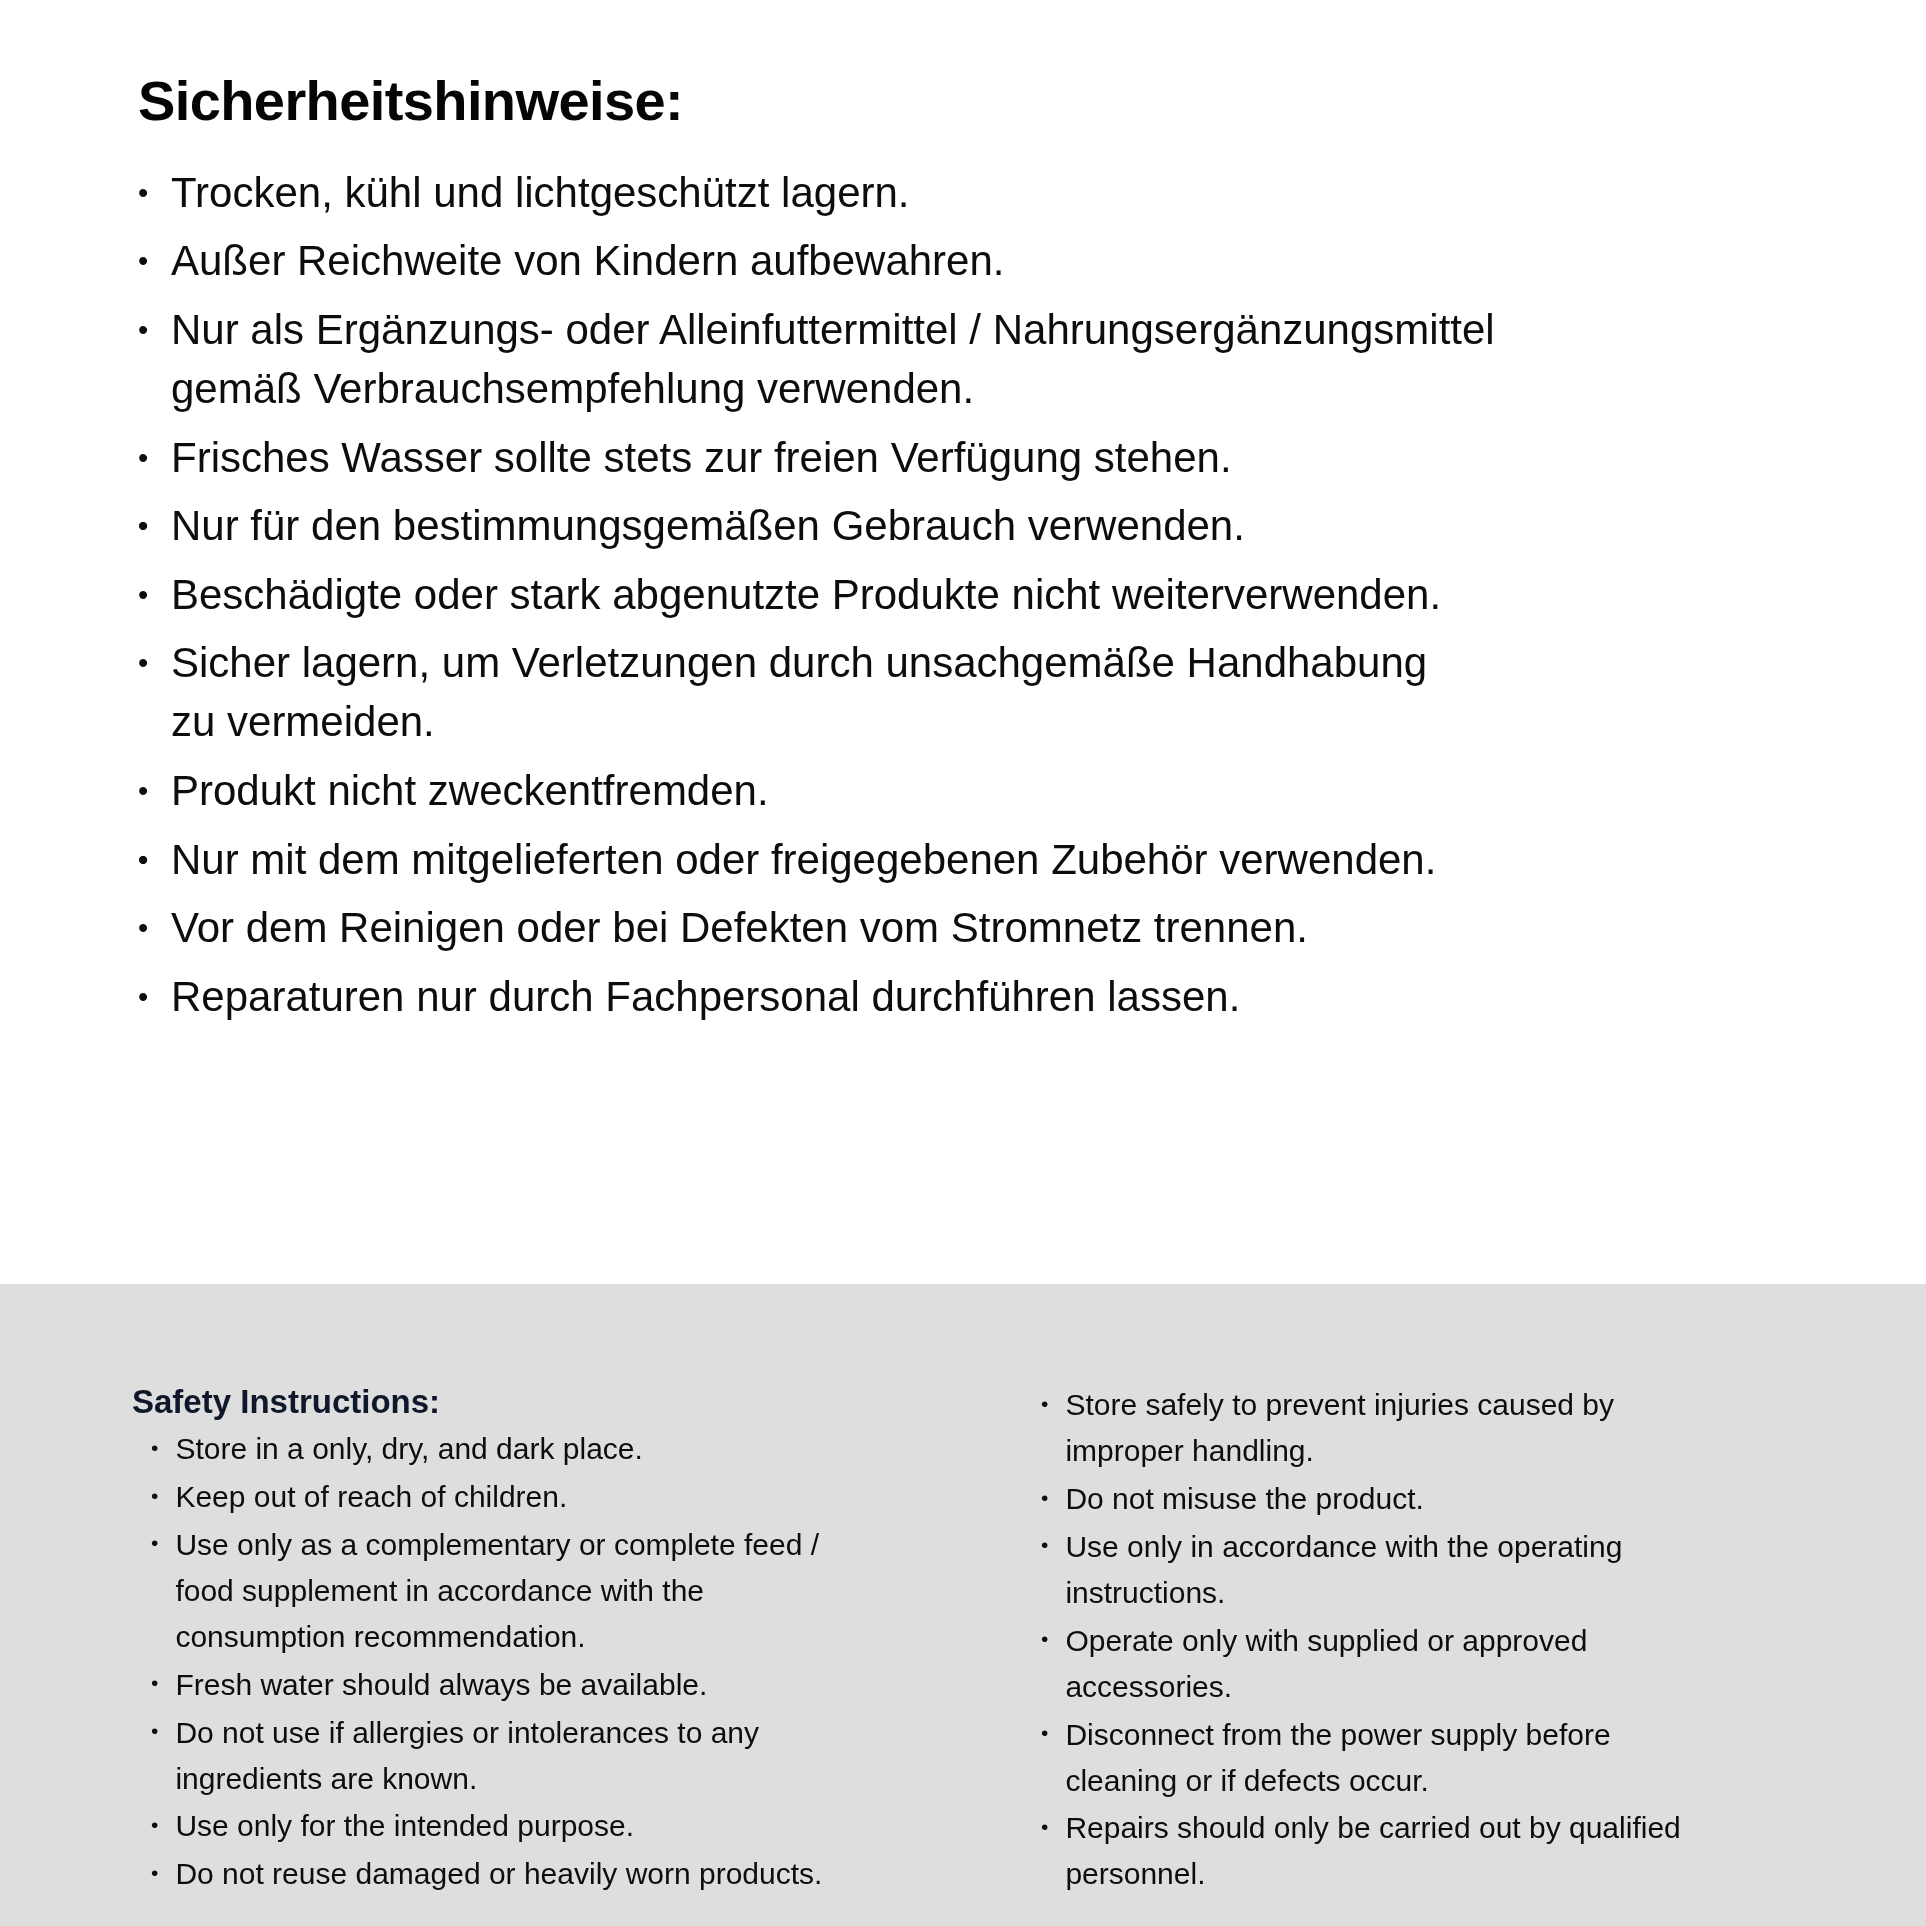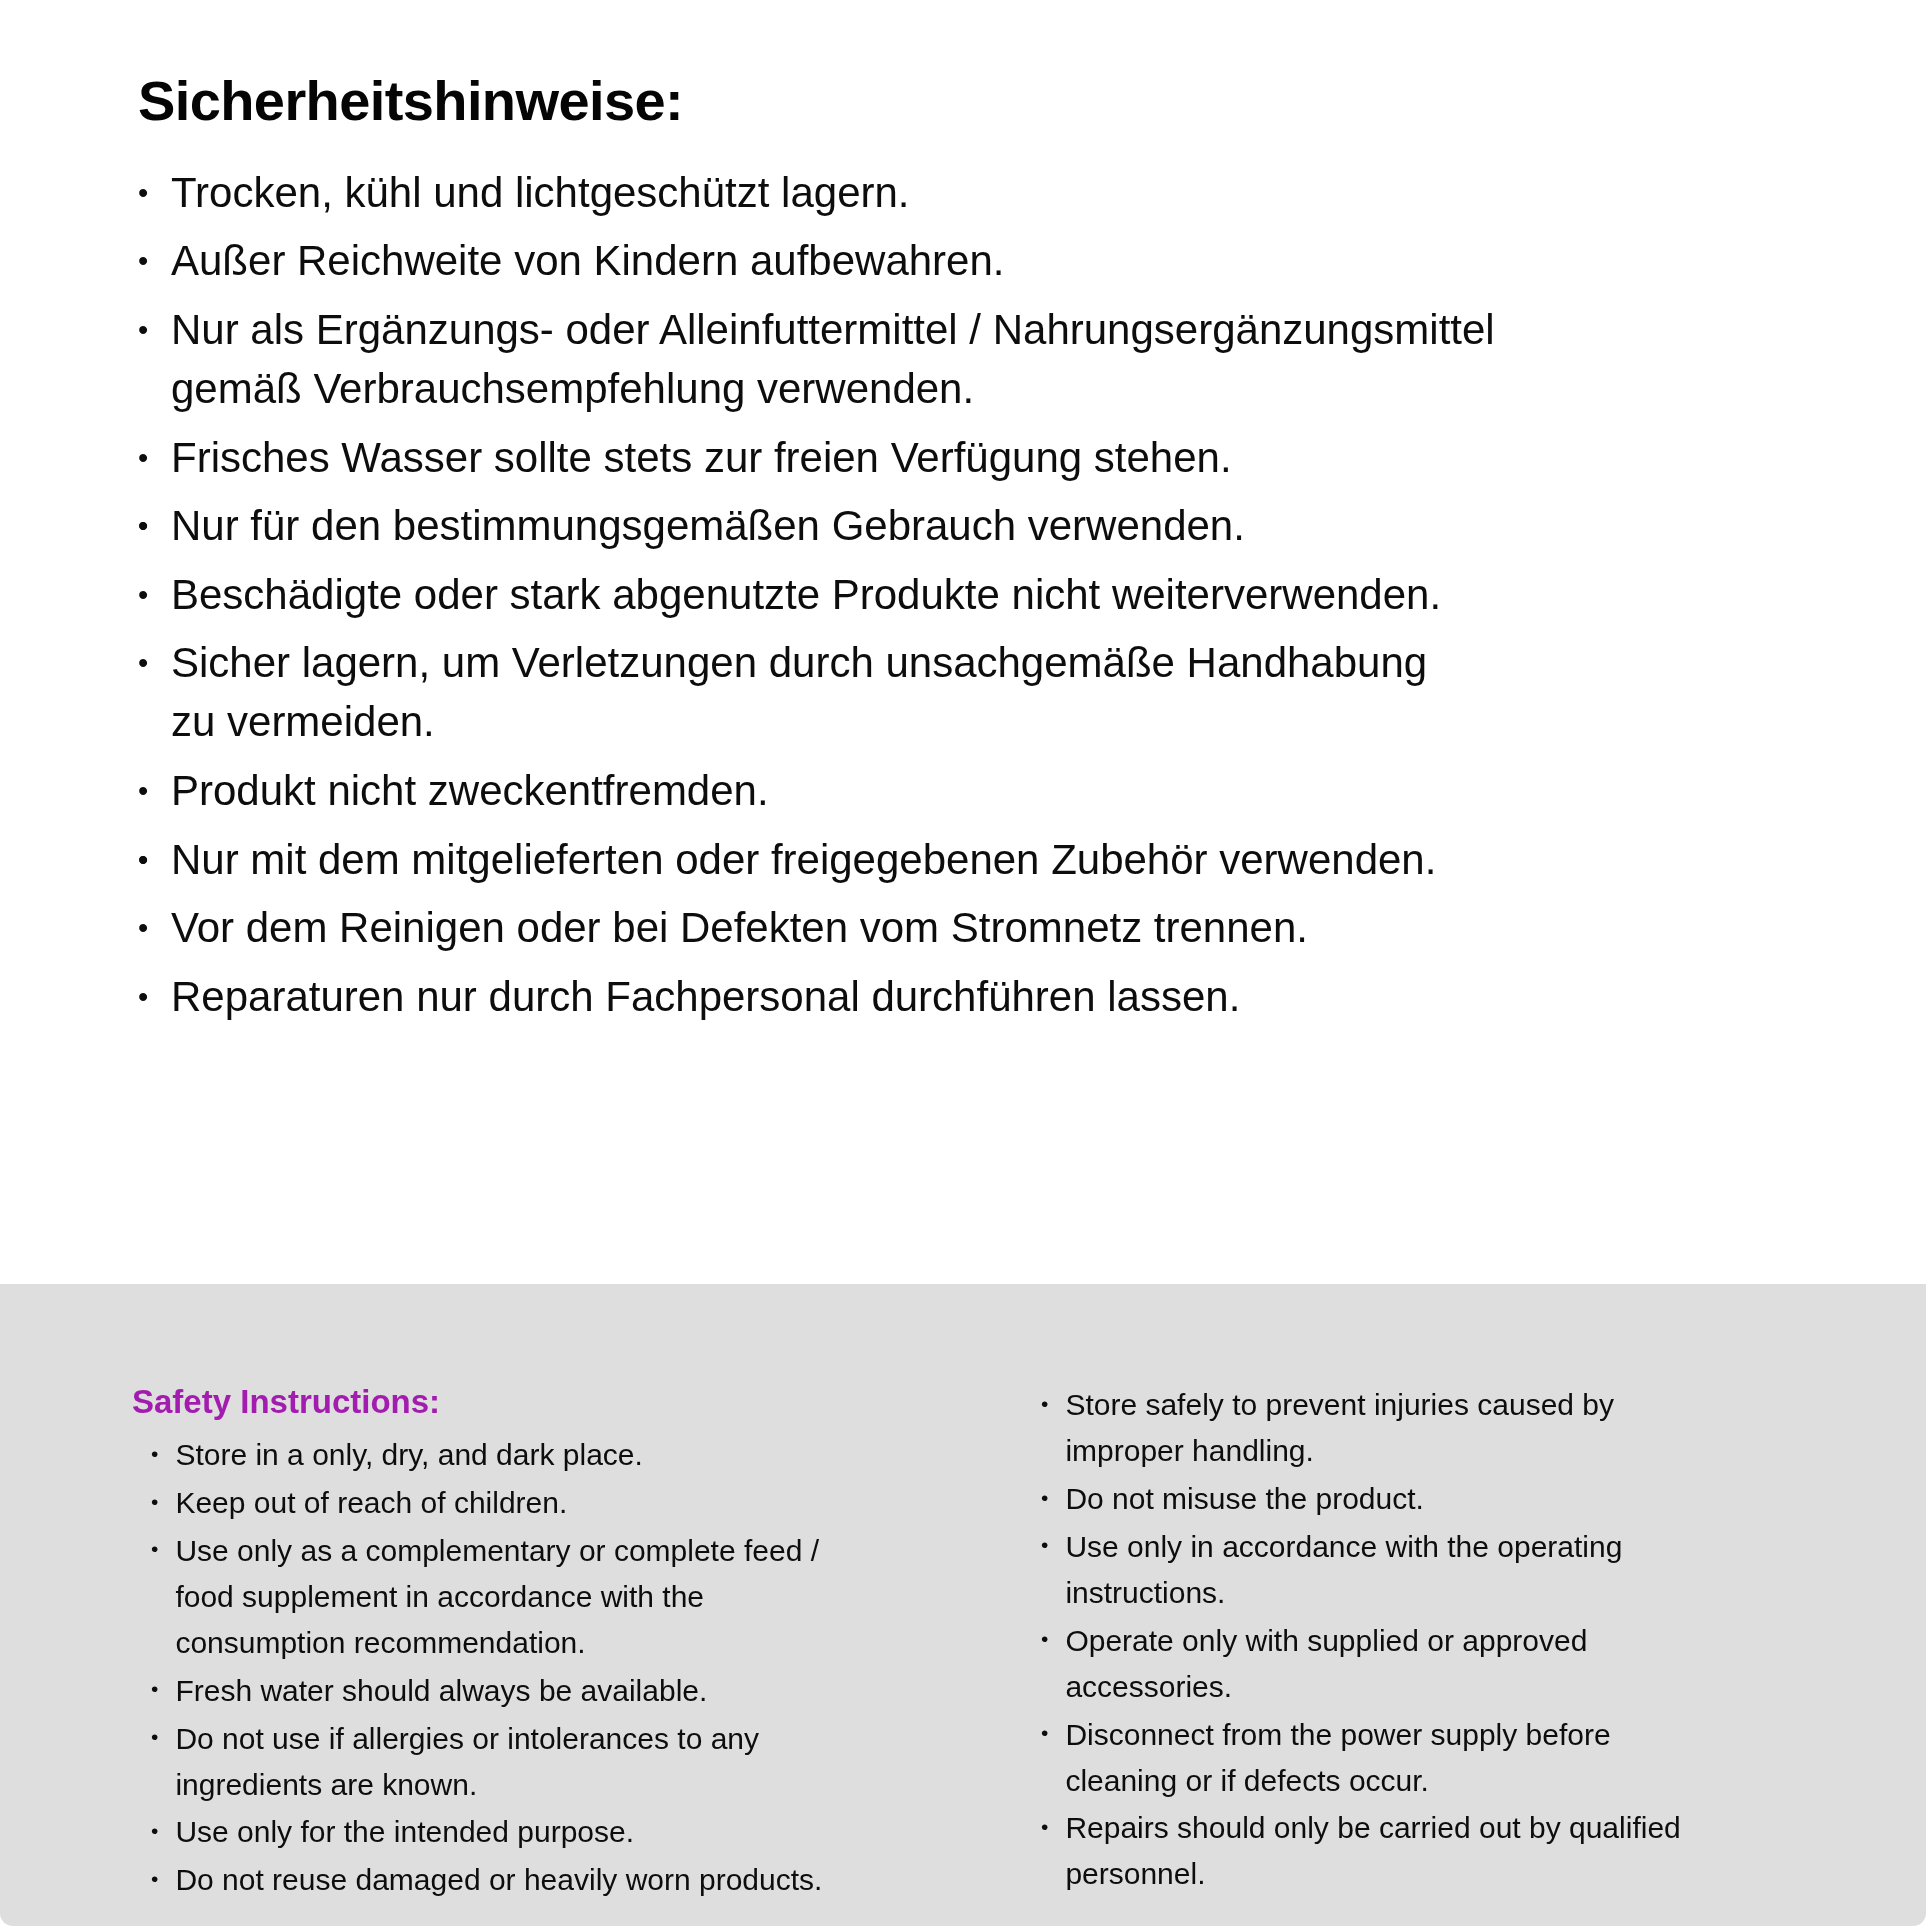--- a/index.html
+++ b/index.html
@@ -7,21 +7,20 @@
     padding: 0;
     background: #ffffff;
     font-family: "Liberation Sans", sans-serif;
     color: #0d0d0d;
   }
   .page {
     width: 1926px;
     height: 1926px;
     overflow: hidden;
     background: #ffffff;
-    border-radius: 13px;
   }
   
   .white-section {
     box-sizing: border-box;
     height: 1284px;
     padding: 69px 77px 0 138px;
   }
   .de-title {
     font-size: 56px;
     font-weight: 700;
@@ -71,22 +70,22 @@
   }
   .col-right {
     flex: none;
     width: 809px;
     margin-left: 36px;
   }
   .en-title {
     font-size: 33px;
     font-weight: 700;
     line-height: 40px;
-    margin: 0 0 10px 0;
-    color: #a21caf;
+    margin: 0 0 4px 0;
+    color: #0f172a;
   }
   .col-left .en-list {
     margin-left: 19px;
   }
   .en-list li {
     position: relative;
     padding-left: 24.4px;
     font-size: 30px;
     line-height: 46px;
     margin-bottom: 1.9px;

